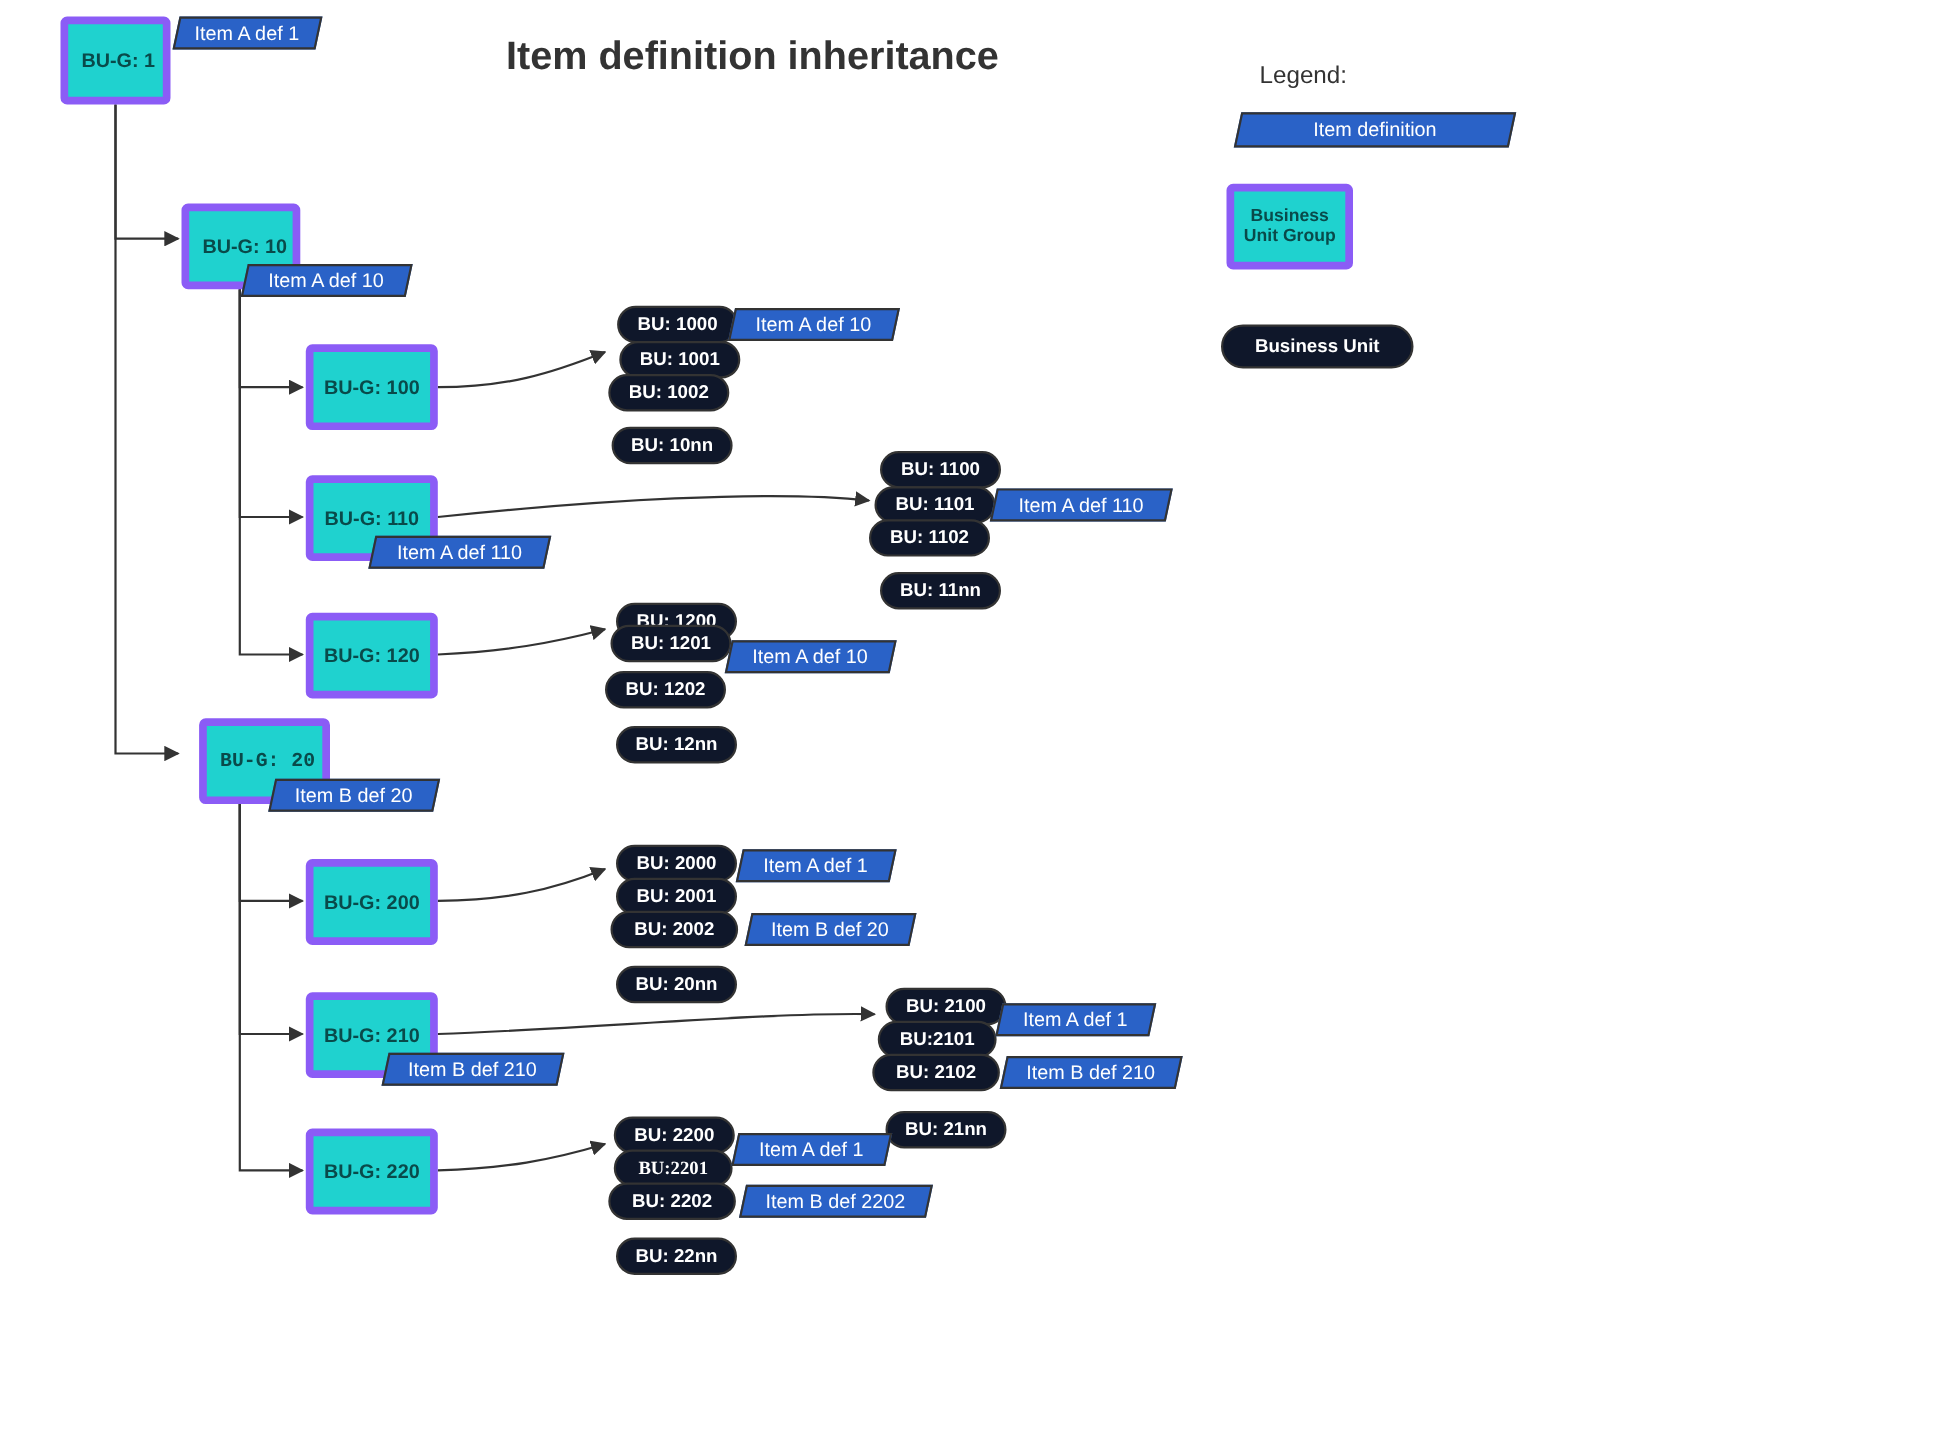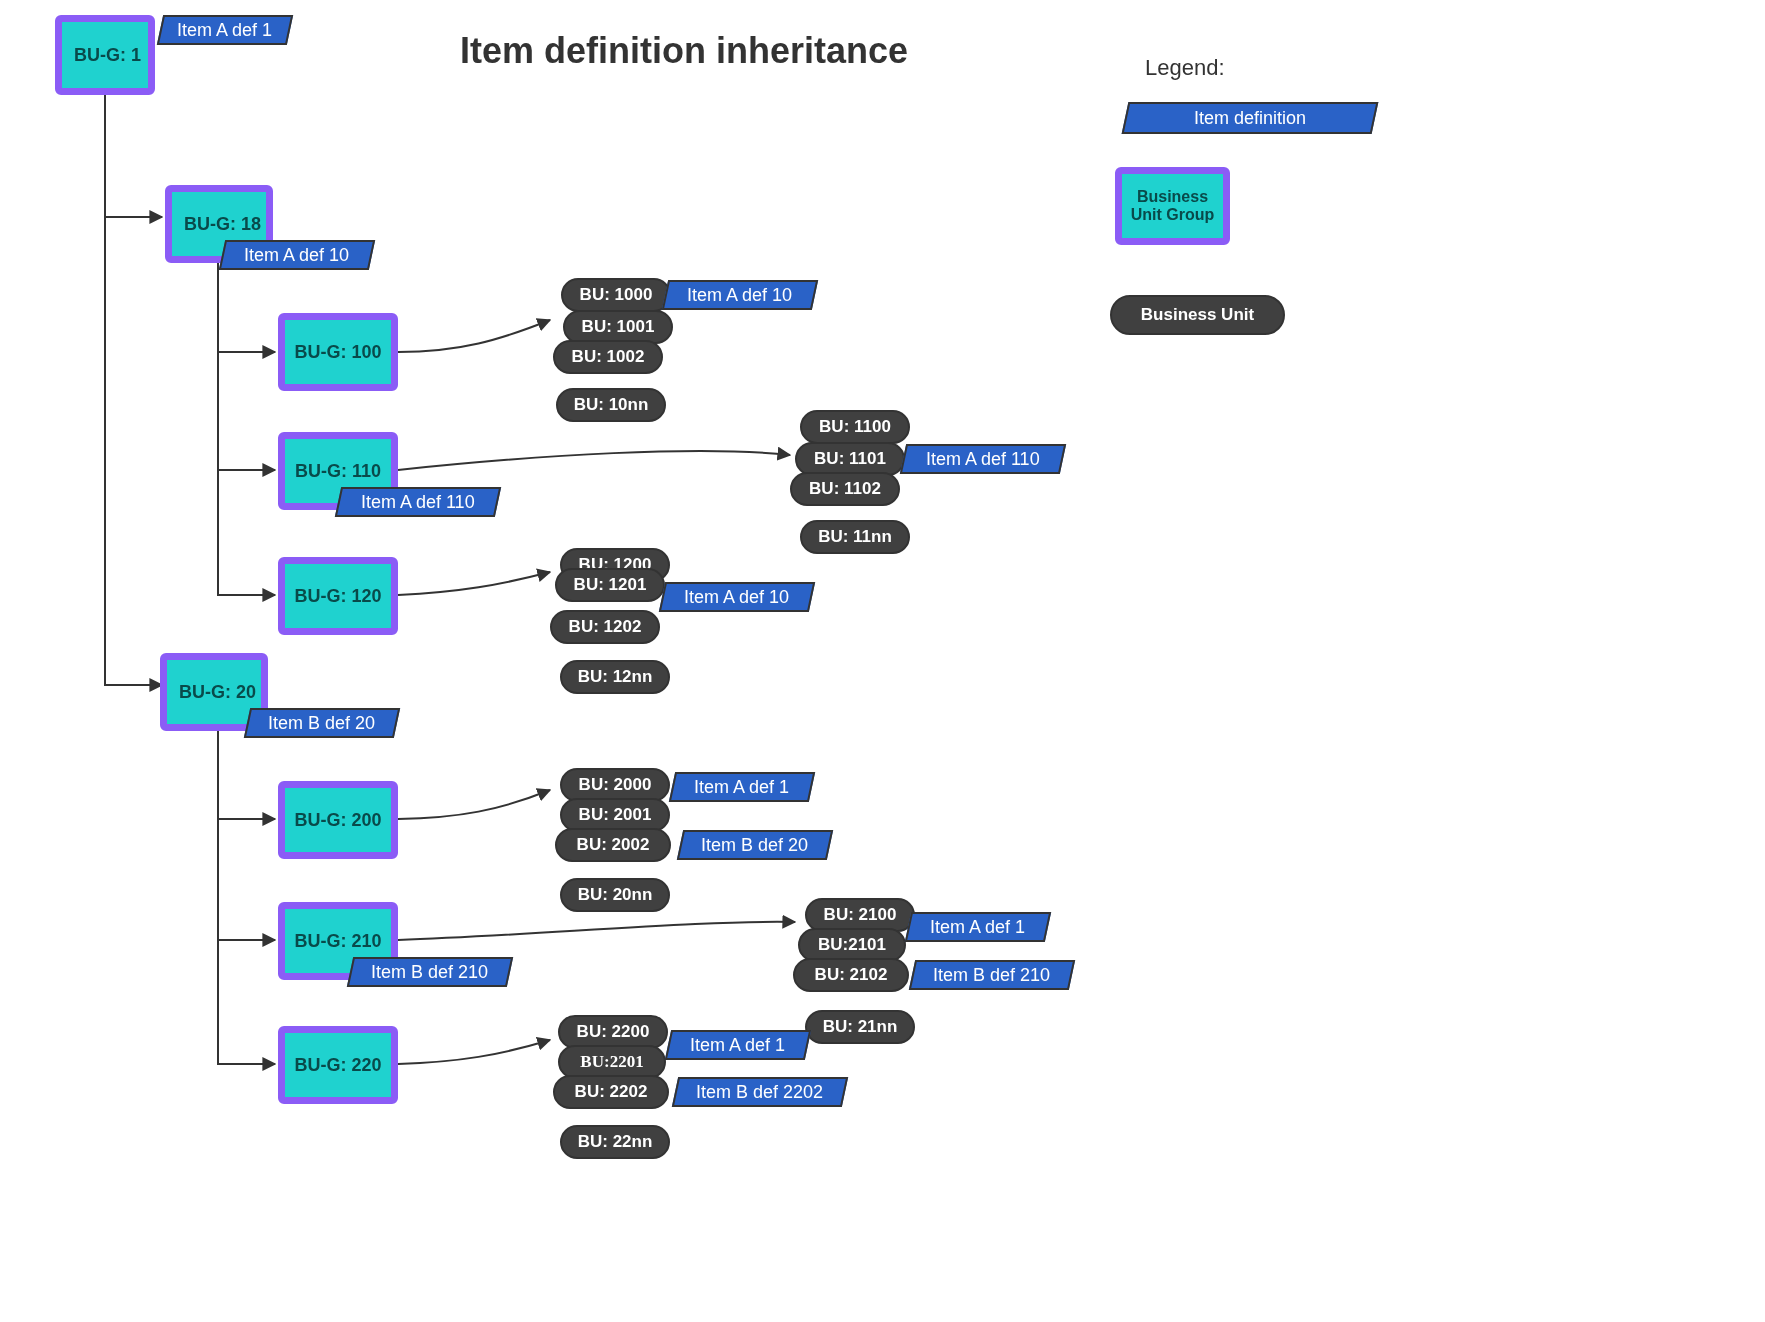--- a/index.html
+++ b/index.html
@@ -41,21 +41,21 @@
     color: #094a4a;
   }
   .bug.center {
     justify-content: center;
     padding-left: 0;
     text-align: center;
   }
   
   .bu {
     position: absolute;
-    background: #404040;
+    background: #0f172a;
     border: 2px solid #333;
     border-radius: 22px;
     box-sizing: border-box;
     display: flex;
     align-items: center;
     justify-content: center;
     font-weight: 700;
     font-size: 17px;
     color: #fff;
   }
@@ -124,21 +124,21 @@
     </g>
   </svg>
 
   <div class="title" style="left:460px; top:30px;">Item definition inheritance</div>
 
   <div class="bug" style="left:55px; top:15px; width:100px; height:80px;">BU-G: 1</div>
   <div class="itemdef" style="left:160px; top:15px; width:130px; height:30px;">
       <span>Item A def 1</span>
     </div>
 
-  <div class="bug" style="left:165px; top:185px; width:108px; height:78px;">BU-G: 18</div>
+  <div class="bug" style="left:165px; top:185px; width:108px; height:78px;">BU-G: 10</div>
   <div class="itemdef" style="left:222px; top:240px; width:150px; height:30px;">
       <span>Item A def 10</span>
     </div>
 
   <div class="bug center" style="left:278px; top:313px; width:120px; height:78px;">BU-G: 100</div>
 
   <div class="bu" style="left:561px; top:278px; width:110px; height:34px;">BU: 1000</div>
   <div class="itemdef" style="left:665px; top:280px; width:150px; height:30px;">
       <span>Item A def 10</span>
     </div>
@@ -161,21 +161,21 @@
 
   <div class="bug center" style="left:278px; top:557px; width:120px; height:78px;">BU-G: 120</div>
   <div class="bu" style="left:560px; top:548px; width:110px; height:34px;">BU: 1200</div>
   <div class="bu" style="left:555px; top:568px; width:110px; height:34px;">BU: 1201</div>
   <div class="itemdef" style="left:662px; top:582px; width:150px; height:30px;">
       <span>Item A def 10</span>
     </div>
   <div class="bu" style="left:550px; top:610px; width:110px; height:34px;">BU: 1202</div>
   <div class="bu" style="left:560px; top:660px; width:110px; height:34px;">BU: 12nn</div>
 
-  <div class="bug" style="left:160px; top:653px; width:108px; height:78px;">BU-G: 20</div>
+  <div class="bug" style="left:181px; top:653px; width:119px; height:78px;font-family:Liberation Mono, monospace;">BU-G: 20</div>
   <div class="itemdef" style="left:247px; top:708px; width:150px; height:30px;">
       <span>Item B def 20</span>
     </div>
 
   <div class="bug center" style="left:278px; top:781px; width:120px; height:78px;">BU-G: 200</div>
   <div class="bu" style="left:560px; top:768px; width:110px; height:34px;">BU: 2000</div>
   <div class="bu" style="left:560px; top:798px; width:110px; height:34px;">BU: 2001</div>
   <div class="itemdef" style="left:672px; top:772px; width:140px; height:30px;">
       <span>Item A def 1</span>
     </div>

